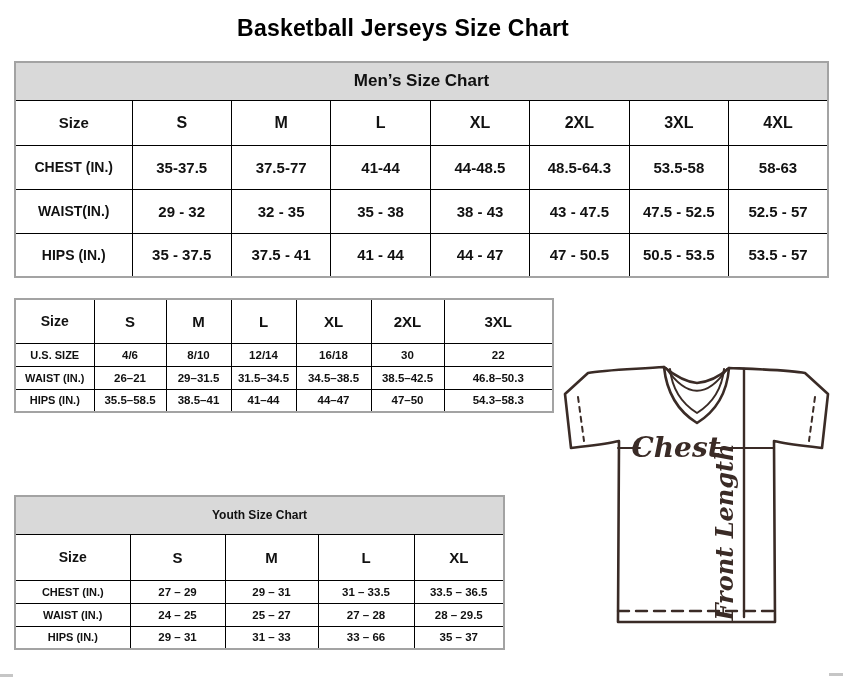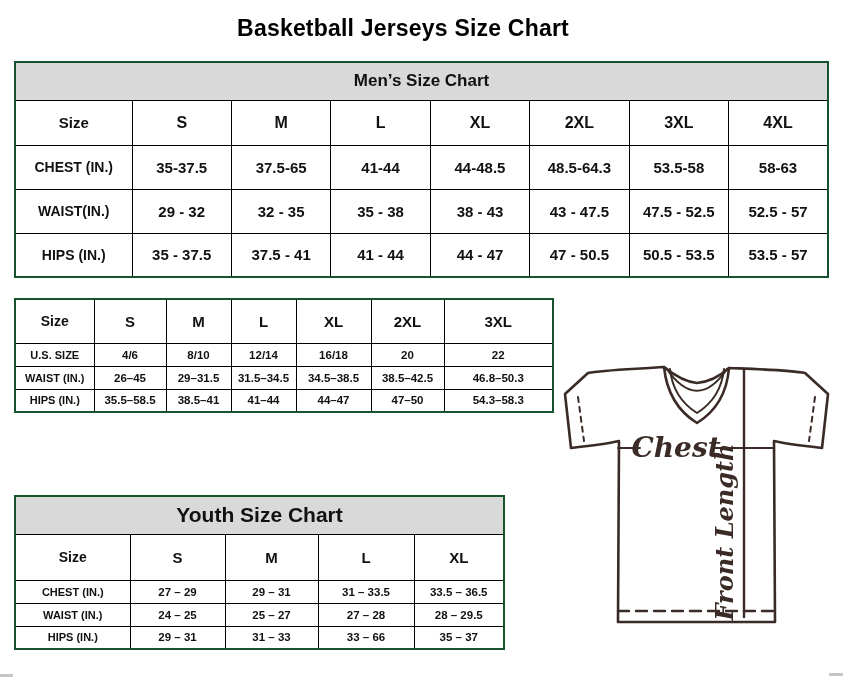--- a/index.html
+++ b/index.html
@@ -7,21 +7,21 @@
   body {
     width:843px; height:679px; position:relative; overflow:hidden;
     font-family:"Liberation Sans", sans-serif; color:#000;
   }
   .page-title {
     position:absolute; top:15px; left:0; width:806px;
     text-align:center; font-size:23px; font-weight:bold; letter-spacing:0.2px;
   }
   table.tbl {
     position:absolute; border-collapse:collapse; table-layout:fixed;
-    border:2px solid #14532d; background:#fff; font-weight:bold; color:#111;padding-left:26px;
+    border:2px solid #a3a3a3; background:#fff; font-weight:bold; color:#111;padding-left:26px;
   }
   .tbl th, .tbl td {
     border:1px solid #000; text-align:center; vertical-align:middle;
     overflow:hidden; white-space:nowrap; padding:0;
   }
   .band { background:#d9d9d9; }
 
   #mens { left:14px; top:61px; width:815px; }
   #mens .band   { height:38px; font-size:17px; }
   #mens tr.hdr  { height:45px; font-size:16px; }
@@ -30,21 +30,21 @@
   #mens td.rl   { font-size:14px; }
 
   #womens { left:14px; top:298px; width:538px; }
   #womens .band   { height:38px; font-size:16px; }
   #womens tr.hdr  { height:44px; font-size:15px; }
   #womens tbody tr{ height:23px; }
   #womens td      { font-size:11.5px; }
   #womens td.rl   { font-size:11px; }
 
   #youth { left:14px; top:495px; width:489px; }
-  #youth .band   { height:38px; font-size:21px; }
+  #youth .band   { height:38px; font-size:12px; }
   #youth tr.hdr  { height:46px; font-size:15px; }
   #youth tbody tr{ height:23px; }
   #youth td      { font-size:11.5px; }
   #youth td.rl   { font-size:11px; }
 
   .sliver { position:absolute; height:3px; background:#c6c6c6; }
   #sliver-left  { left:0; top:674px; width:13px; }
   #sliver-right { left:829px; top:673px; width:14px; }
 </style>
 </head>
@@ -75,21 +75,21 @@
       <th>XL</th>
       <th>2XL</th>
       <th>3XL</th>
       <th>4XL</th>
     </tr>
   </thead>
   <tbody>
     <tr>
       <td class="rl">CHEST (IN.)</td>
       <td>35-37.5</td>
-      <td>37.5-65</td>
+      <td>37.5-77</td>
       <td>41-44</td>
       <td>44-48.5</td>
       <td>48.5-64.3</td>
       <td>53.5-58</td>
       <td>58-63</td>
     </tr>
     <tr>
       <td class="rl">WAIST(IN.)</td>
       <td>29 - 32</td>
       <td>32 - 35</td>
@@ -133,26 +133,26 @@
       <th>3XL</th>
     </tr>
   </thead>
   <tbody>
     <tr>
       <td class="rl">U.S. SIZE</td>
       <td>4/6</td>
       <td>8/10</td>
       <td>12/14</td>
       <td>16/18</td>
-      <td>20</td>
+      <td>30</td>
       <td>22</td>
     </tr>
     <tr>
       <td class="rl">WAIST (IN.)</td>
-      <td>26–45</td>
+      <td>26–21</td>
       <td>29–31.5</td>
       <td>31.5–34.5</td>
       <td>34.5–38.5</td>
       <td>38.5–42.5</td>
       <td>46.8–50.3</td>
     </tr>
     <tr>
       <td class="rl">HIPS (IN.)</td>
       <td>35.5–58.5</td>
       <td>38.5–41</td>

